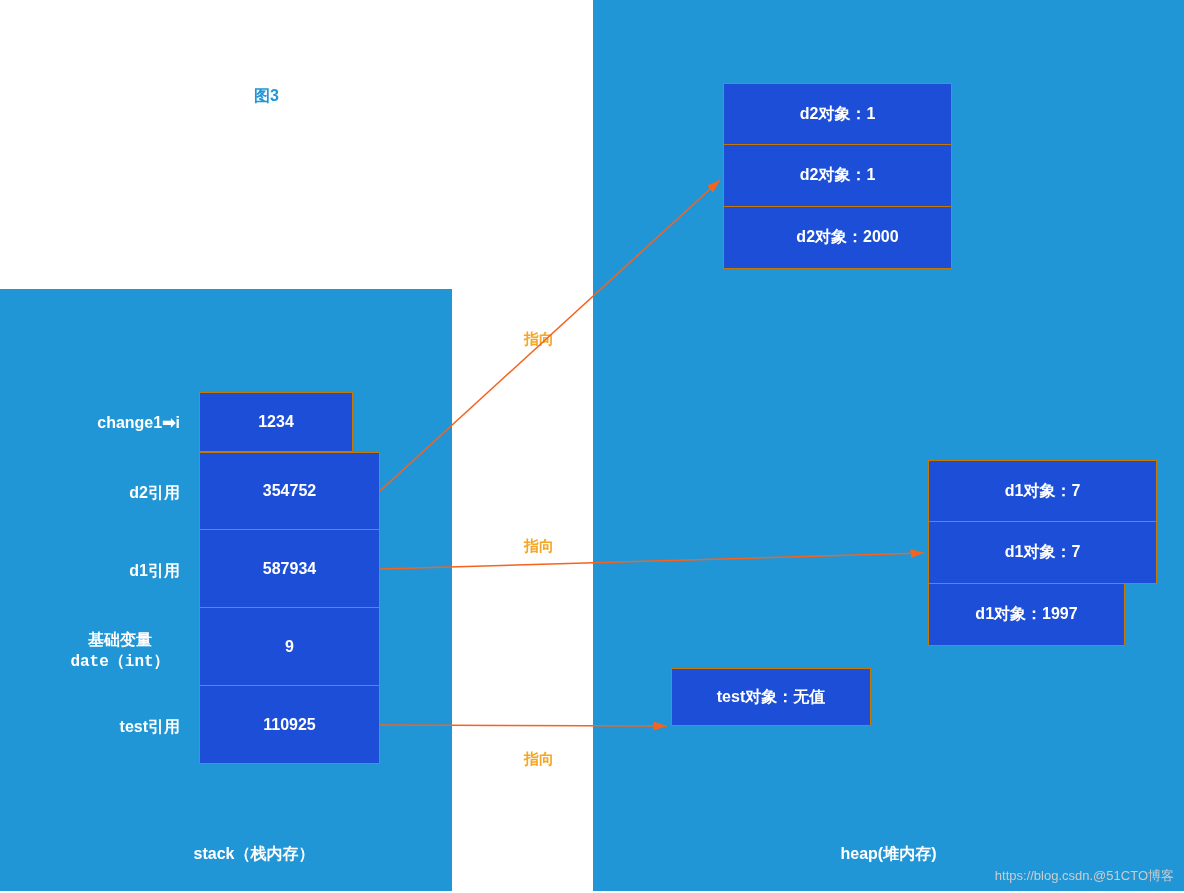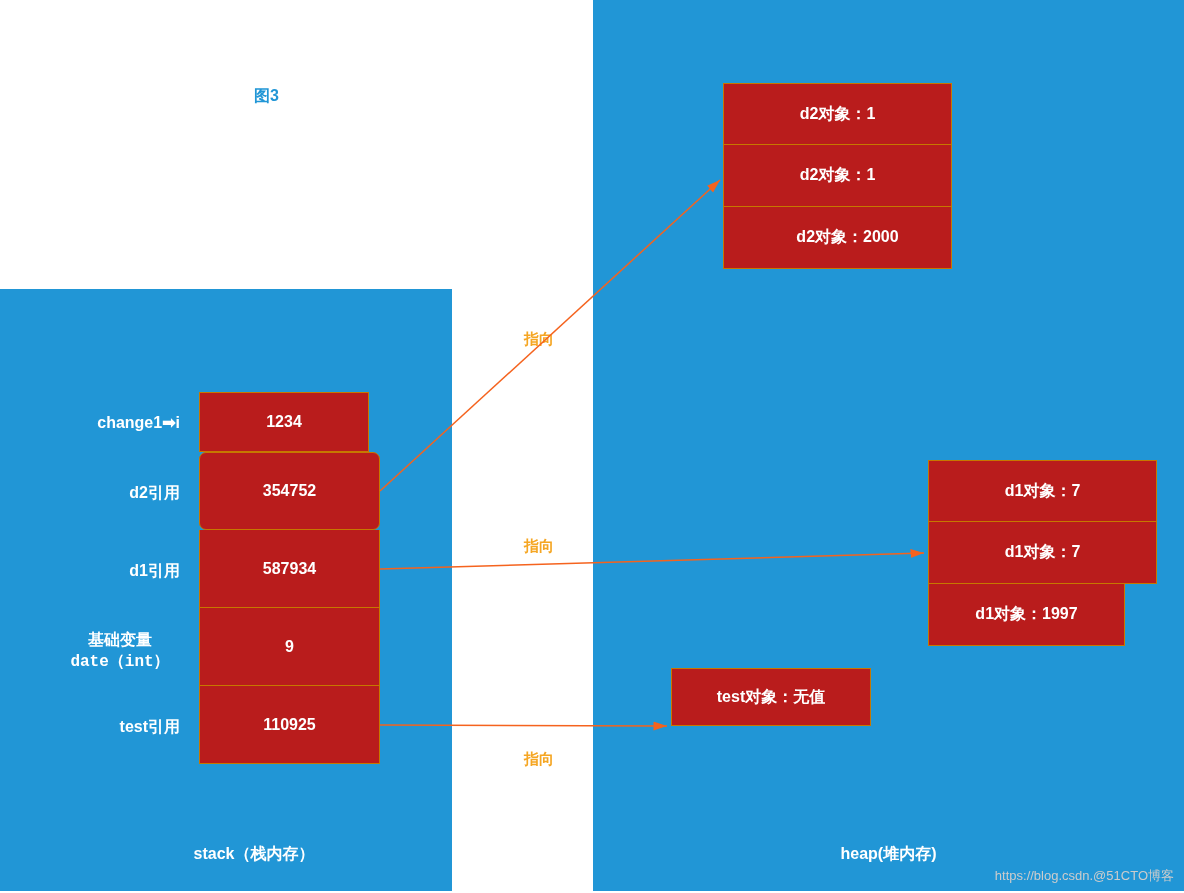--- a/index.html
+++ b/index.html
@@ -1,39 +1,39 @@
 <!DOCTYPE html>
 <html><head>
 <meta charset="utf-8">
 <style>
   * { box-sizing: border-box; margin: 0; padding: 0; }
   body { font-family: "Microsoft YaHei", Arial, sans-serif; background: #fff; width: 1184px; height: 893px; position: relative; }
   .canvas { position: absolute; inset: 0; }
   .panel { position: absolute; background: #2196d6; }
   .title { position: absolute; color: #2196d6; font-size: 16px; font-weight: bold; }
-  .cell { position: absolute; background: #b91c1c; border: 1px solid #c77800; display:flex; align-items:center; justify-content:center; color:#fff; font-weight:bold; font-size:16px; text-align:center; }
+  .cell { position: absolute; background: #1d4ed8; border: 1px solid #c77800; display:flex; align-items:center; justify-content:center; color:#fff; font-weight:bold; font-size:16px; text-align:center; }
   .label { position:absolute; color:#fff; font-size:16px; font-weight:bold; text-align:right; }
   .labelC { position:absolute; color:#fff; font-size:16px; font-weight:bold; text-align:center; width:100%; }
   .arrow-label { position:absolute; color:#f5a623; font-size:15px; font-weight:bold; }
   .watermark { position:absolute; right:10px; bottom:8px; color:#ccc; font-size:13px; }
   svg { position:absolute; inset:0; width:1184px; height:893px; pointer-events:none; }
 </style>
 </head>
 <body>
 
 <div class="canvas">
 
   <div class="title" style="left:254px; top:86px;">图3</div>
 
   <div class="panel" style="left:0px; top:289px; width:452px; height:602px;"></div>
 
   <div class="panel" style="left:593px; top:0px; width:591px; height:891px;"></div>
 
-  <div class="cell" style="left:199px; top:392px; width:170px; height:60px;text-align:center;">1234</div>
-  <div class="cell" style="left:199px; top:452px; width:181px; height:78px;border-radius:7px;">354752</div>
+  <div class="cell" style="left:199px; top:392px; width:154px; height:60px;text-align:center;">1234</div>
+  <div class="cell" style="left:199px; top:452px; width:181px; height:78px;">354752</div>
   <div class="cell" style="left:199px; top:530px; width:181px; height:78px; border-top:none;">587934</div>
   <div class="cell" style="left:199px; top:608px; width:181px; height:78px; border-top:none;">9</div>
   <div class="cell" style="left:199px; top:686px; width:181px; height:78px; border-top:none;">110925</div>
 
   <div class="label" style="left:60px; top:413px; width:120px;">change1➡i</div>
   <div class="label" style="left:60px; top:483px; width:120px;">d2引用</div>
   <div class="label" style="left:60px; top:561px; width:120px;">d1引用</div>
   <div class="label" style="left:60px; top:630px; width:120px; white-space:pre-line; text-align:center;font-family:Liberation Mono, monospace;">基础变量
 date（int）</div>
   <div class="label" style="left:60px; top:717px; width:120px;">test引用</div>

